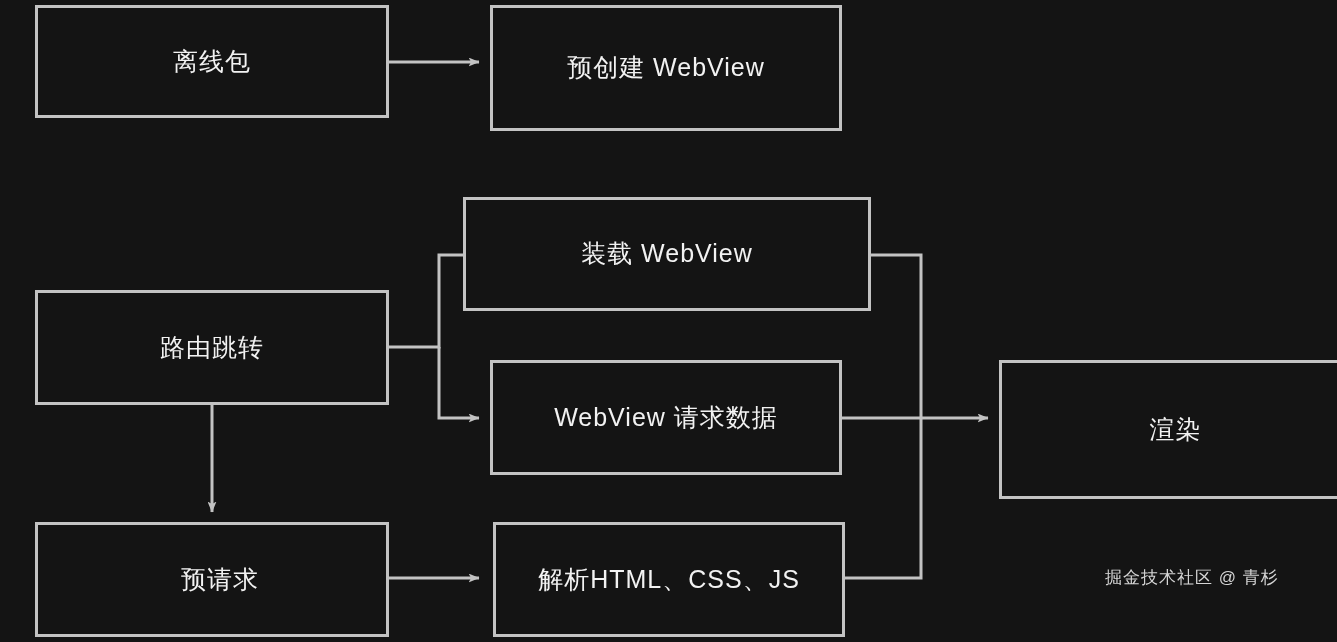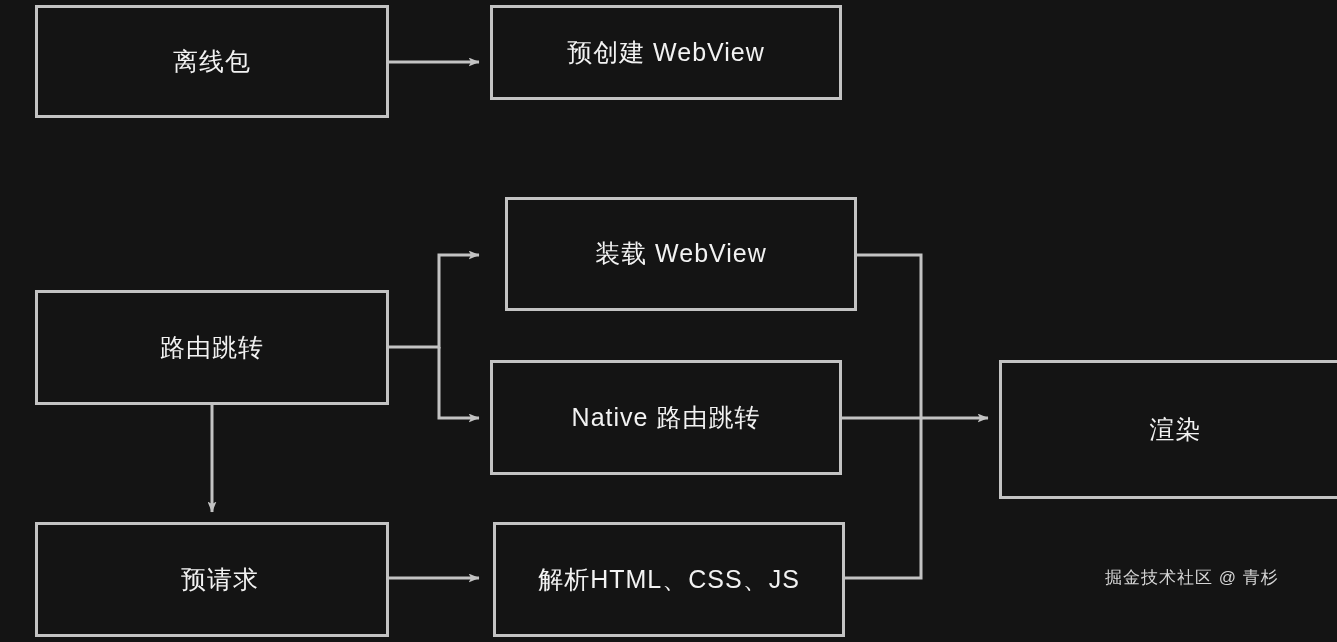--- a/index.html
+++ b/index.html
@@ -90,34 +90,34 @@
     </g>
     <g>
       <line x1="815" y1="418" x2="961" y2="418" stroke="#c3c3c3" stroke-width="3" marker-end="url(#arrowhead)"></line>
     </g>
   </svg>
 
   <div class="node" style="left:8px; top:5px; width:354px; height:113px;">
     <span class="node-label">离线包</span>
   </div>
 
-  <div class="node" style="left:463px; top:5px; width:352px; height:95px;">
+  <div class="node" style="left:463px; top:5px; width:352px; height:126px;">
     <span class="node-label">预创建 WebView</span>
   </div>
 
-  <div class="node" style="left:478px; top:197px; width:352px; height:114px;">
+  <div class="node" style="left:436px; top:197px; width:408px; height:114px;">
     <span class="node-label">装载 WebView</span>
   </div>
 
   <div class="node" style="left:8px; top:290px; width:354px; height:115px;">
     <span class="node-label">路由跳转</span>
   </div>
 
   <div class="node" style="left:463px; top:360px; width:352px; height:115px;">
-    <span class="node-label">Native 路由跳转</span>
+    <span class="node-label">WebView 请求数据</span>
   </div>
 
   <div class="node" style="left:972px; top:360px; width:353px; height:139px;">
     <span class="node-label">渲染</span>
   </div>
 
   <div class="node" style="left:8px; top:522px; width:354px; height:115px;padding-left:16px;">
     <span class="node-label">预请求</span>
   </div>
 

